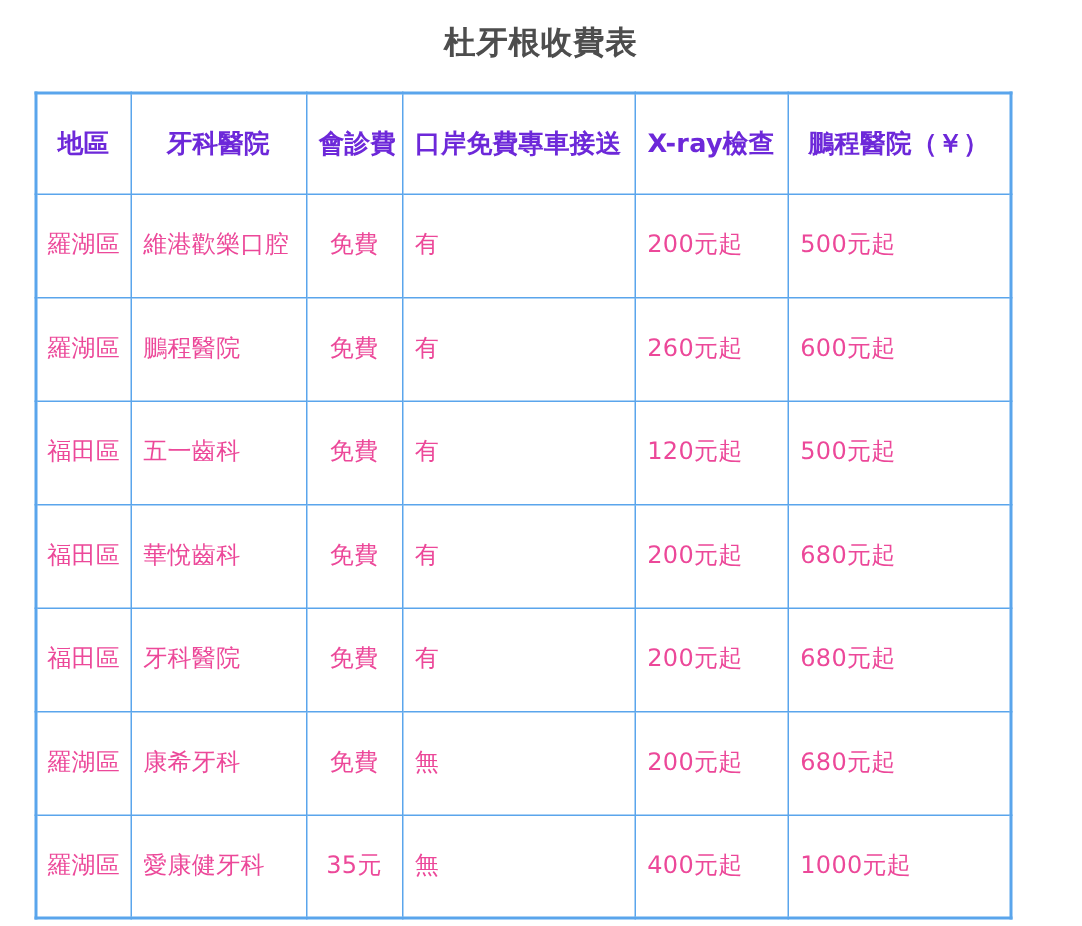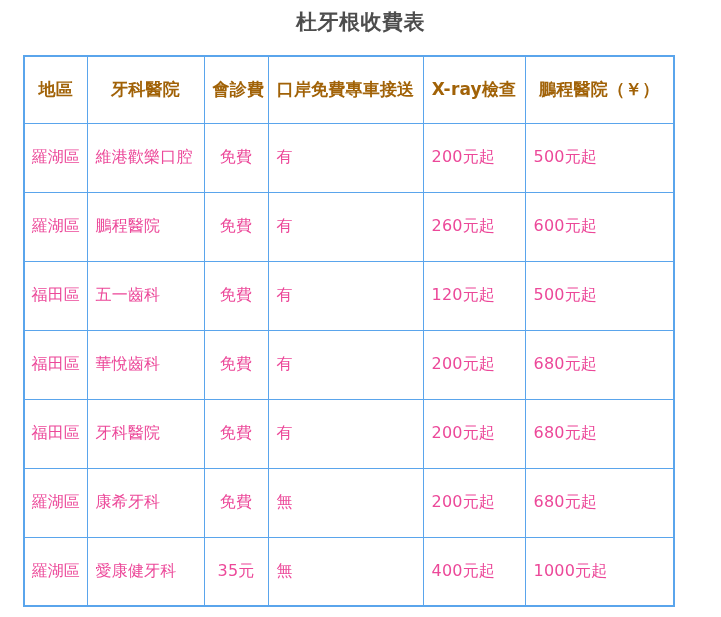--- a/index.html
+++ b/index.html
@@ -17,21 +17,21 @@
   }
 
   .page {
     position: relative;
     width: 721px;
     height: 617px;
     box-sizing: border-box;
   }
 
   .page-title {
-    margin: 0;
+    margin: 6px;
     padding-top: 8px;
     text-align: center;
     font-size: 21px;
     line-height: 28px;
     font-weight: bold;
     color: #4d4d4d;
     letter-spacing: 0.5px;
   }
 
   .table-wrap {
@@ -62,21 +62,21 @@
     padding: 0 8px;
     vertical-align: middle;
     white-space: nowrap;
     overflow: hidden;
   }
 
   table.fee-table thead th {
     height: 67px;
     font-weight: bold;
     font-size: 17px;
-    color: #a16207;
+    color: #6d28d9;
     text-align: center;
     letter-spacing: 0.2px;
     margin-left: 48px;
   }
 
   table.fee-table tbody td {
     height: 69px;
     font-weight: normal;
     font-size: 16px;
     color: #ec4899;

